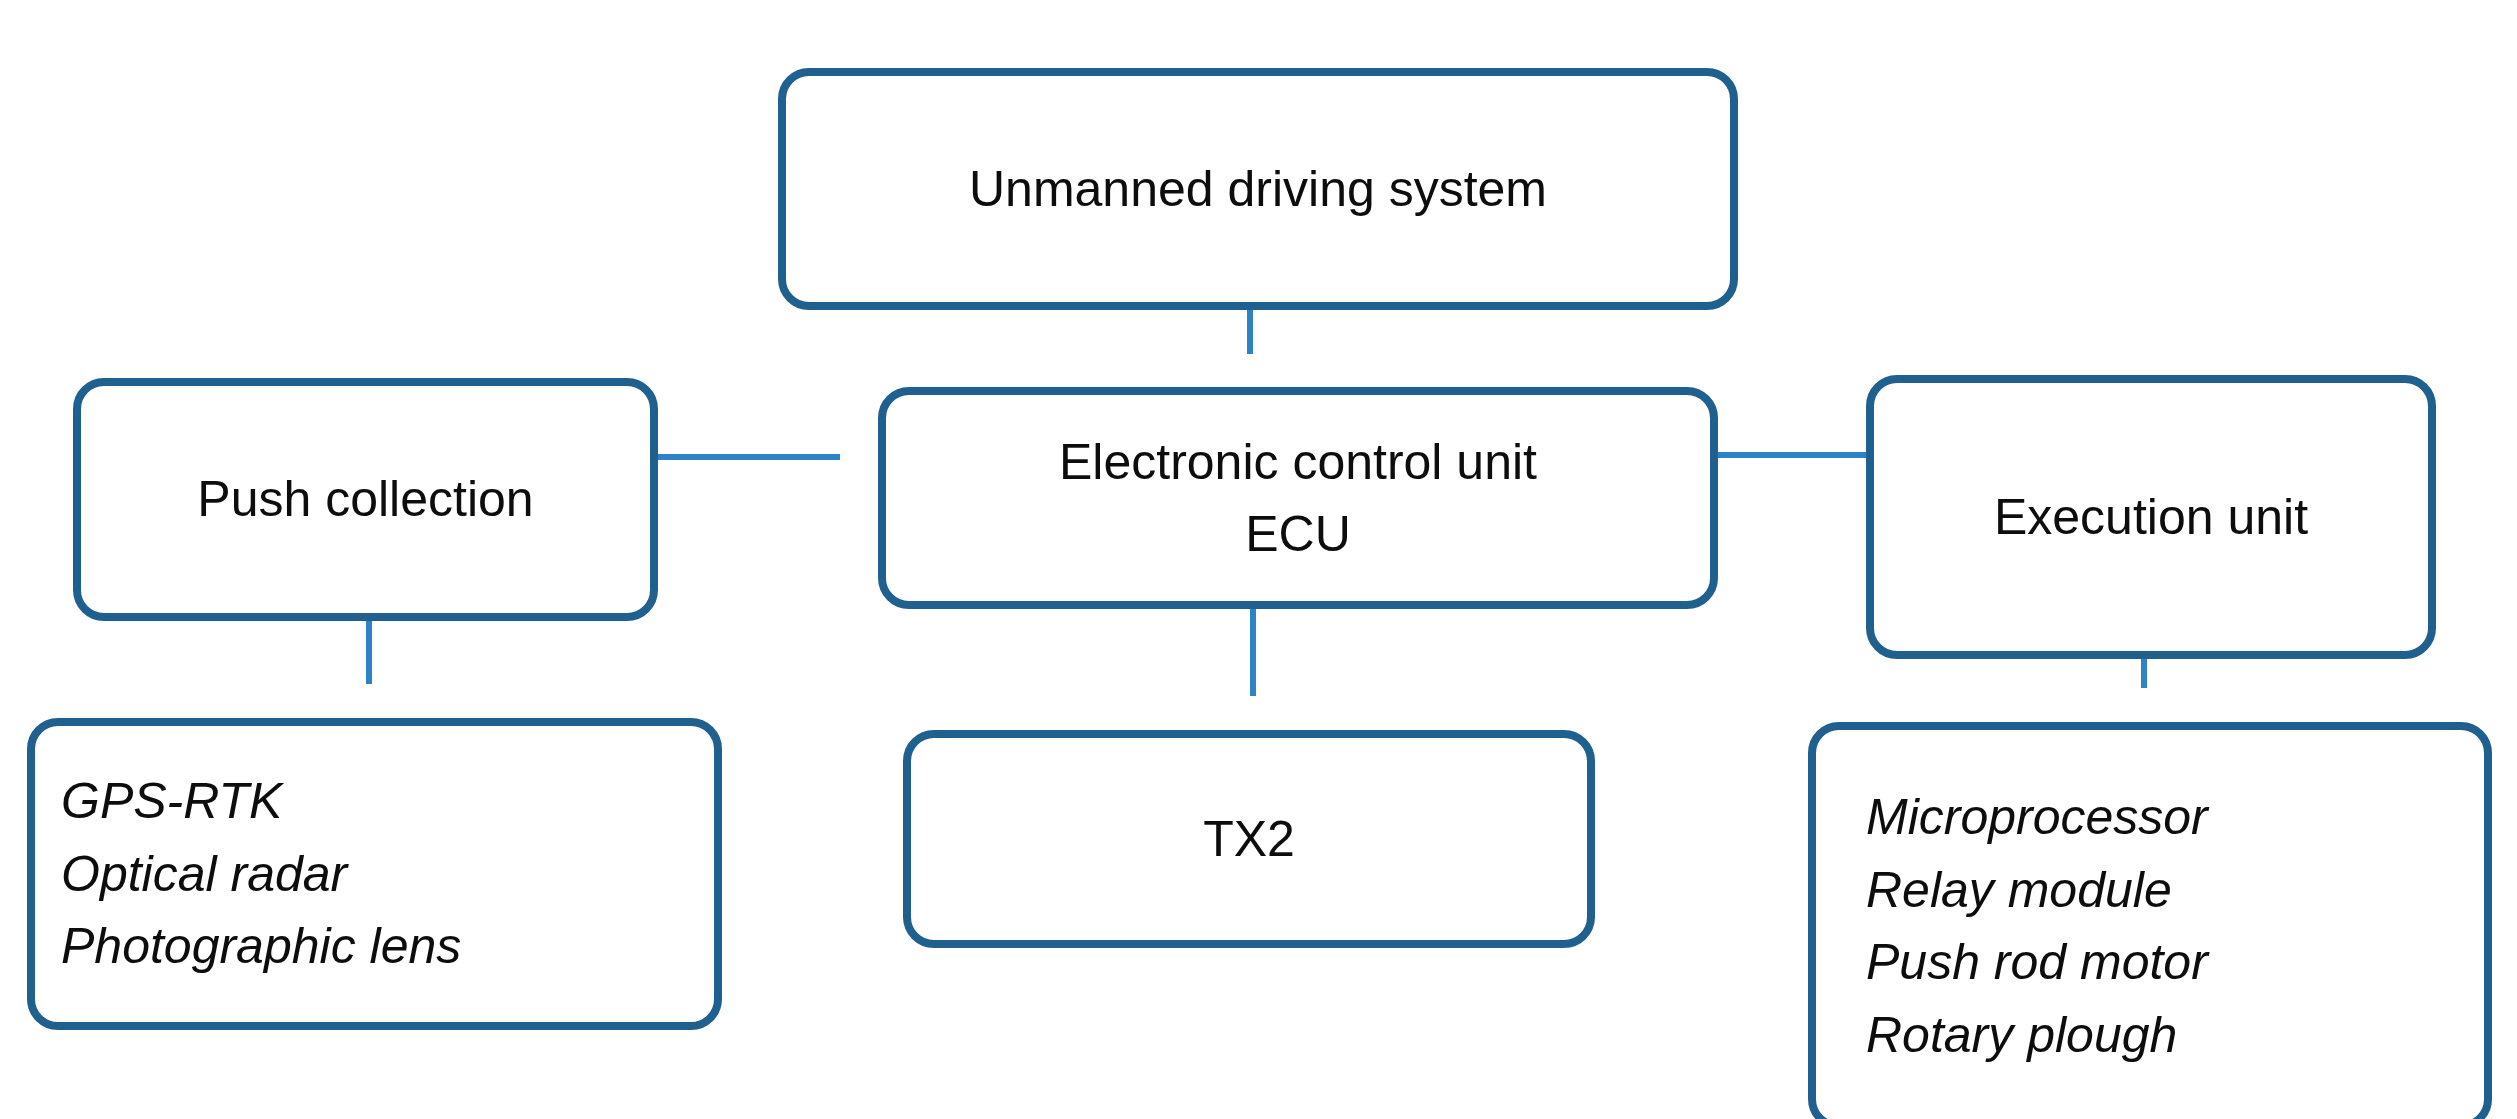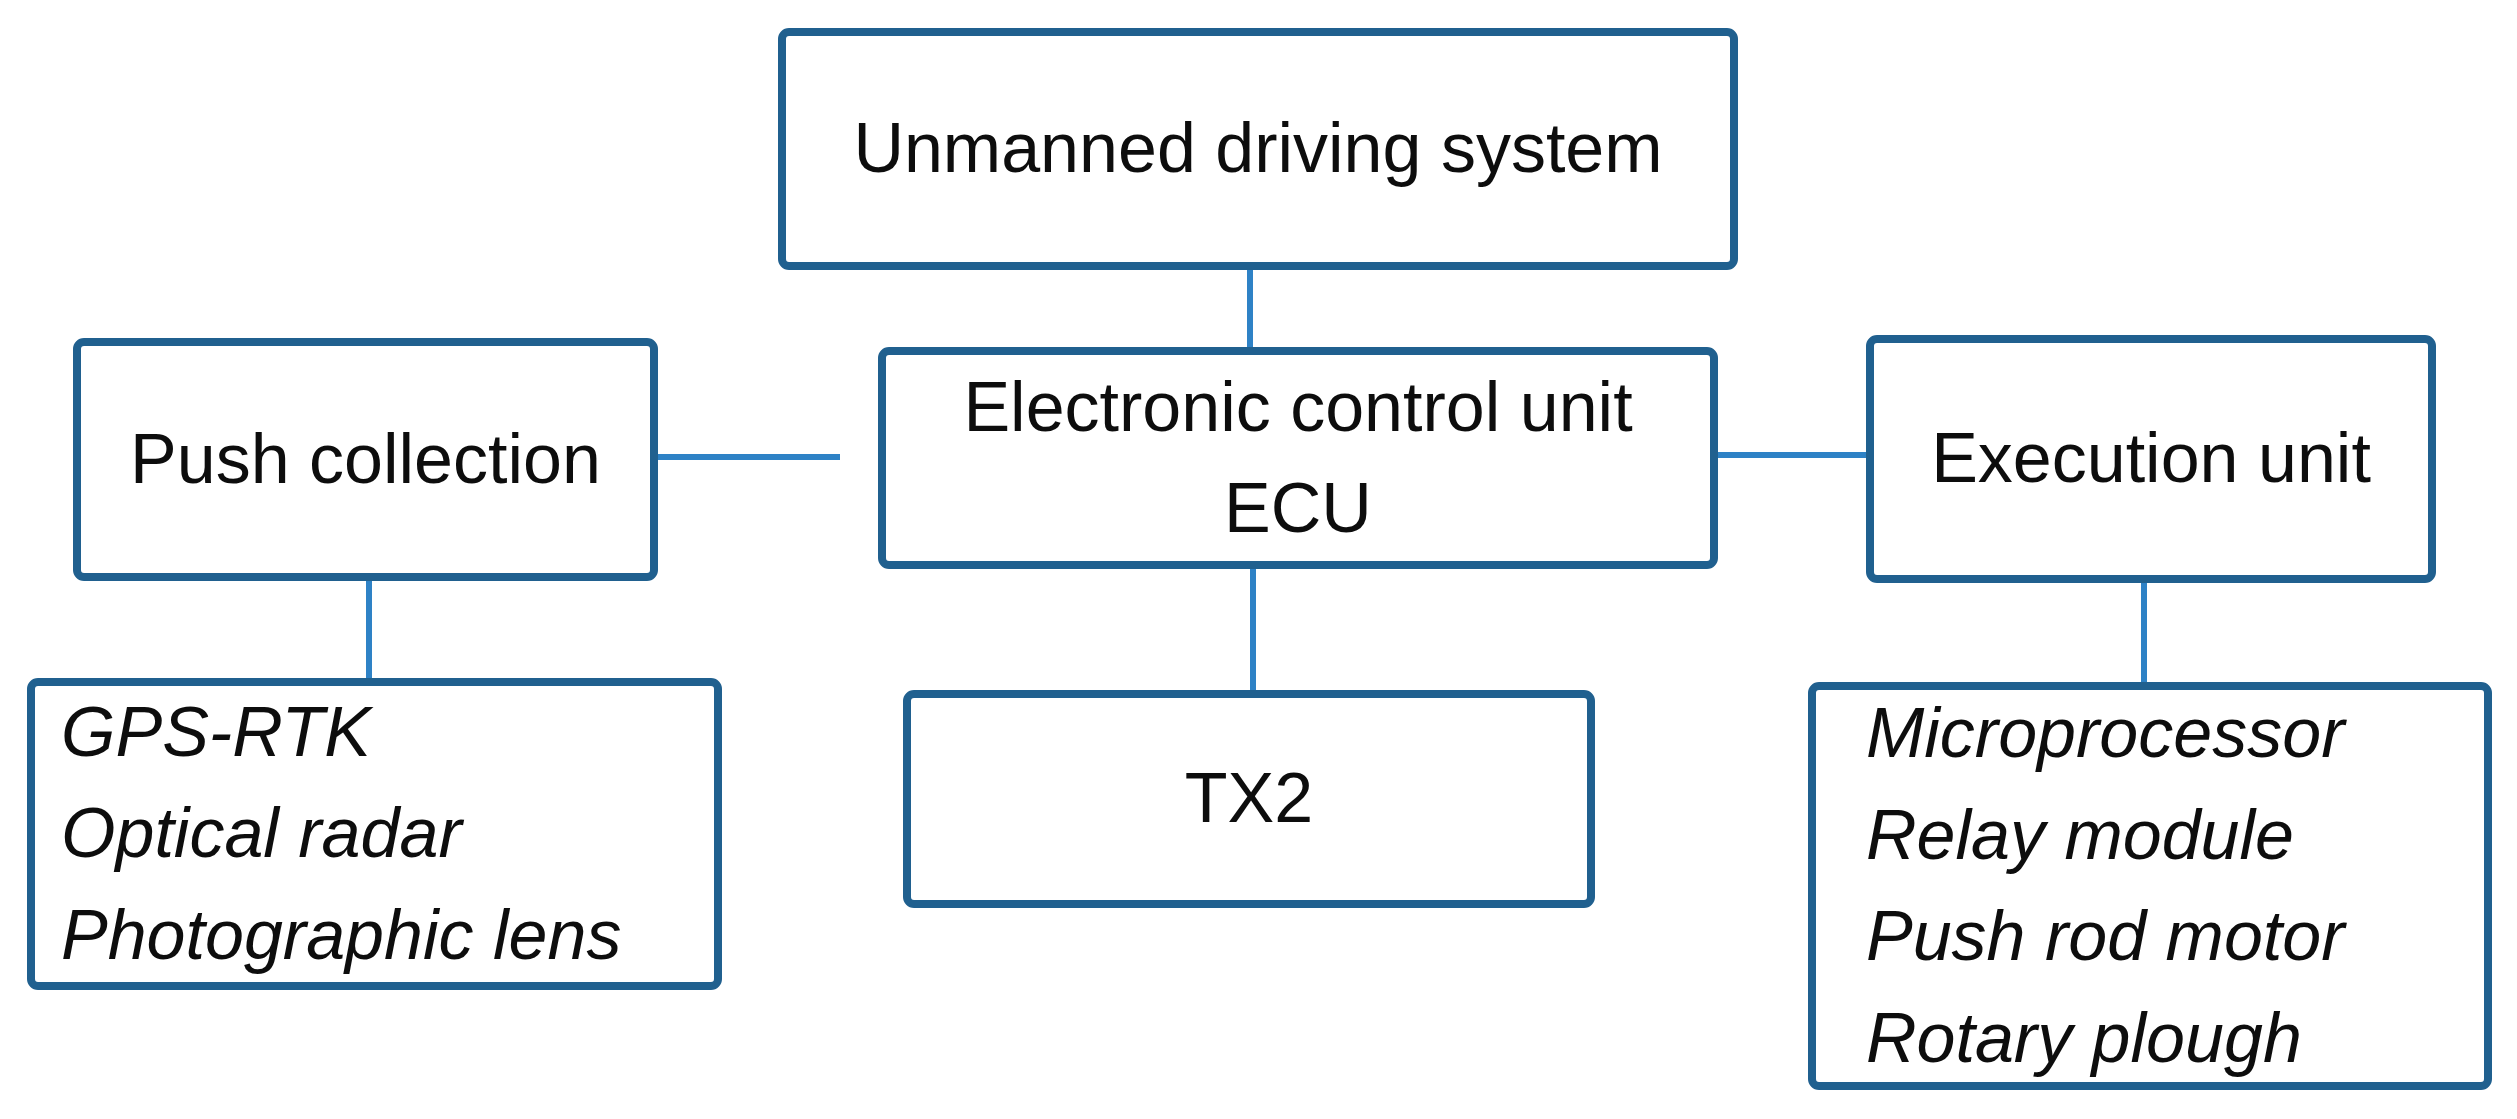--- a/index.html
+++ b/index.html
@@ -10,45 +10,46 @@
     height: 1119px;
     background: var(--bg, #ffffff);
     font-family: "Liberation Sans", sans-serif;
     color: var(--text, #0d0d0d);
     overflow: hidden;
   }
   .node {
     position: absolute;
     background: #ffffff;
     border: 8px solid var(--box-border, #20608f);
-    border-radius: 11px;
+    border-radius: 31px;
     display: flex;
     flex-direction: column;
     align-items: center;
     justify-content: center;
     text-align: center;
-    font-size: 70px;
+    font-size: 50px;
     line-height: 1.45;
     white-space: nowrap;
+    margin-top: 40px;
   }
   .node.list {
     align-items: flex-start;
     text-align: left;
     font-style: italic;
   }
   .edge {
     position: absolute;
     background: var(--connector, #2e82c6);
   }
 
   
   #node-unmanned   { left: 778px;  top: 28px;  width: 960px; height: 242px; }
   #node-data       { left: 73px;   top: 338px; width: 585px; height: 243px; }
   #node-ecu        { left: 878px;  top: 347px; width: 840px; height: 222px; }
-  #node-exec       { left: 1866px; top: 335px; width: 570px; height: 248px; }
+  #node-exec       { left: 1866px; top: 335px; width: 570px; height: 284px; }
   #node-sensors    { left: 27px;   top: 678px; width: 695px; height: 312px; padding-left: 26px; }
   #node-embedded   { left: 903px;  top: 690px; width: 692px; height: 218px; }
   #node-actuators  { left: 1808px; top: 682px; width: 684px; height: 408px; padding-left: 50px; }
 
   
   #edge-unmanned-ecu   { left: 1247px; top: 264px; width: 6px;   height: 90px;  }
   #edge-data-ecu       { left: 650px;  top: 454px; width: 190px; height: 6px;   }
   #edge-ecu-exec       { left: 1666px; top: 452px; width: 206px; height: 6px;   }
   #edge-ecu-embedded   { left: 1250px; top: 562px; width: 6px;   height: 134px; }
   #edge-data-sensors   { left: 366px;  top: 574px; width: 6px;   height: 110px; }

